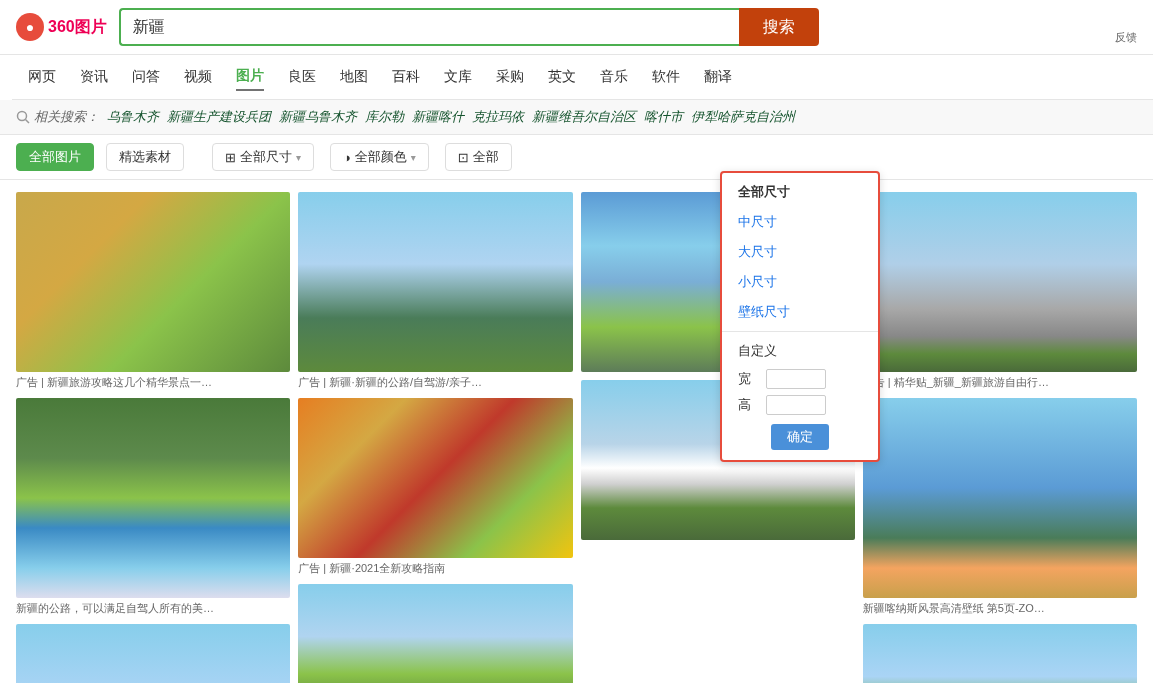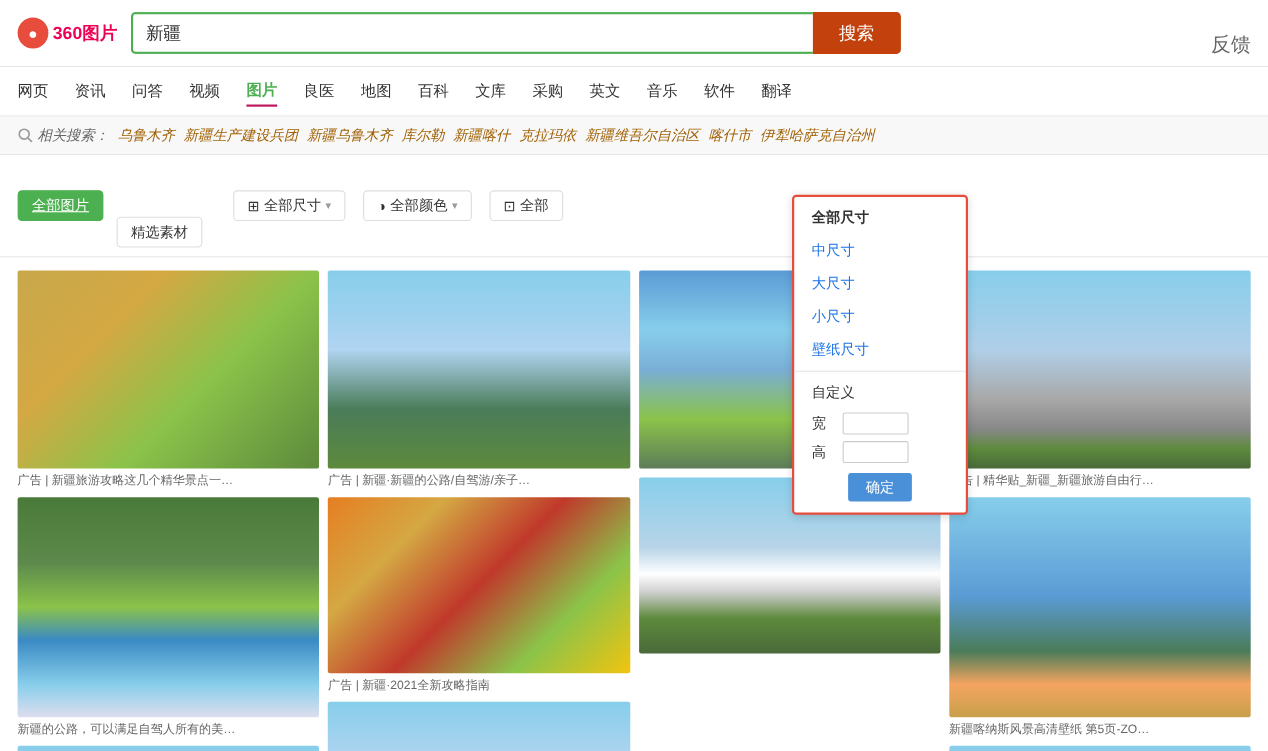--- a/index.html
+++ b/index.html
@@ -5,37 +5,37 @@
     * { margin: 0; padding: 0; box-sizing: border-box; }
     body { font-family: 'Microsoft YaHei', Arial, sans-serif; font-size: 13px; background: #fff; color: #333; overflow-x: hidden; }
 
     
     .header { display: flex; align-items: center; padding: 8px 16px; border-bottom: 1px solid #e5e5e5; gap: 12px; }
     .logo { display: flex; align-items: center; gap: 4px; font-size: 16px; font-weight: bold; color: #e05; white-space: nowrap; }
     .logo-circle { width: 28px; height: 28px; background: #e74c3c; border-radius: 50%; display: flex; align-items: center; justify-content: center; color: white; font-size: 14px; font-weight: bold; }
     .search-bar { display: flex; flex: 1; max-width: 700px; }
     .search-input { flex: 1; padding: 8px 12px; border: 2px solid #4CAF50; border-right: none; border-radius: 4px 0 0 4px; font-size: 16px; outline: none; color: #333; }
     .search-btn { padding: 8px 24px; background: #c2410c; color: white; border: none; border-radius: 0 4px 4px 0; font-size: 16px; cursor: pointer; font-family: Liberation Sans, sans-serif; }
-    .feedback { color: #666; font-size: 18px; margin-left: auto; cursor: pointer; margin-top: 20px; }
-
-    
-    .nav { display: flex; align-items: center; padding: 8px 16px; gap: 24px; border-bottom: 1px solid #e5e5e5; }
+    .feedback { color: #666; font-size: 11px; margin-left: auto; cursor: pointer; margin-top: 20px; }
+
+    
+    .nav { display: flex; align-items: center; padding: 8px 16px; gap: 24px; border-bottom: 1px solid #e5e5e5; margin-left: 12px; }
     .nav-item { color: #333; text-decoration: none; font-size: 14px; cursor: pointer; padding: 4px 0; }
-    .nav-item.active { color: #4CAF50; border-bottom: 2px solid #be185d; font-weight: bold; }
+    .nav-item.active { color: #4CAF50; border-bottom: 2px solid #737373; font-weight: bold; }
 
     
     .related { display: flex; align-items: center; padding: 8px 16px; background: #f8f8f8; gap: 8px; flex-wrap: wrap; border-bottom: 1px solid #e5e5e5; font-style: italic; }
     .related-label { color: #666; font-size: 13px; display: flex; align-items: center; gap: 4px; }
-    .related-tag { color: #a16207; font-size: 13px; cursor: pointer; }
+    .related-tag { color: #14532d; font-size: 13px; cursor: pointer; }
 
     
     .filter-bar { display: flex; align-items: center; padding: 8px 16px; gap: 12px; border-bottom: 1px solid #e5e5e5; position: relative; }
     .filter-btn { padding: 4px 12px; border-radius: 4px; cursor: pointer; font-size: 13px; border: 1px solid transparent; }
-    .filter-btn.active { background: #4CAF50; color: white; border-color: #4CAF50; text-decoration: underline; }
-    .filter-btn.inactive { background: white; color: #333; border-color: #ddd; margin-top: 48px; }
+    .filter-btn.active { background: #4CAF50; color: white; border-color: #4CAF50; }
+    .filter-btn.inactive { background: white; color: #333; border-color: #ddd; }
     .filter-dropdown { display: flex; align-items: center; gap: 4px; padding: 4px 12px; border: 1px solid #ddd; border-radius: 4px; cursor: pointer; font-size: 13px; color: #333; }
     .filter-dropdown .arrow { font-size: 10px; color: #999; }
 
     
     .dropdown-overlay { position: absolute; top: 36px; left: 720px; background: white; border: 2px solid #e74c3c; border-radius: 4px; z-index: 100; min-width: 160px; box-shadow: 0 2px 8px rgba(0,0,0,0.15); padding: 4px 0; }
     .dropdown-item { padding: 6px 16px; cursor: pointer; font-size: 13px; color: #1a73e8; }
     .dropdown-item.selected { color: #333; font-weight: bold; }
     .dropdown-divider { border-top: 1px solid #e5e5e5; margin: 4px 0; }
     .dropdown-custom { padding: 6px 16px; font-size: 13px; color: #333; }
     .dropdown-custom-row { display: flex; align-items: center; gap: 8px; padding: 3px 16px; }

